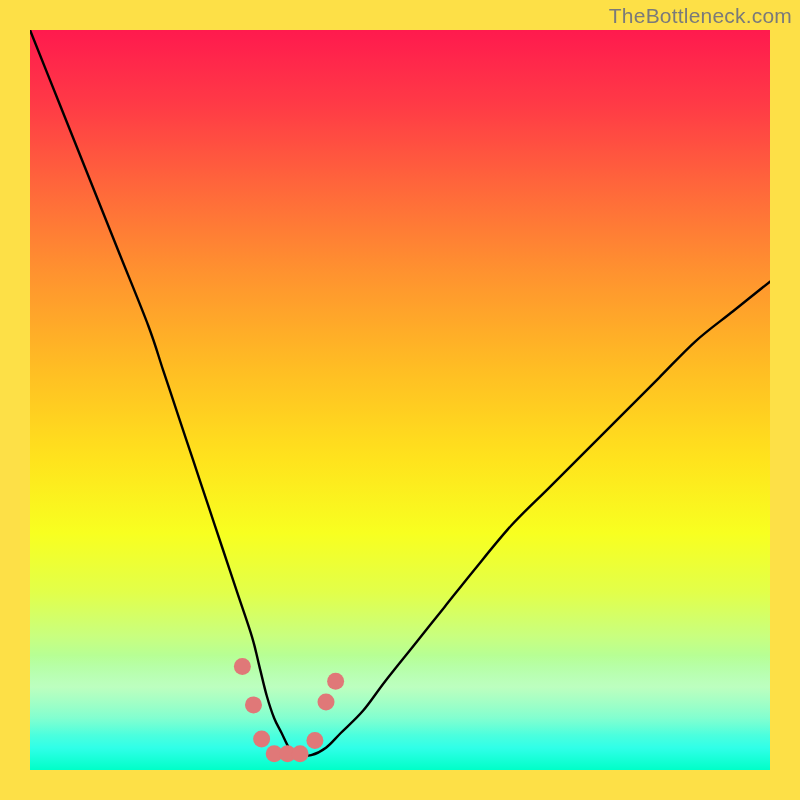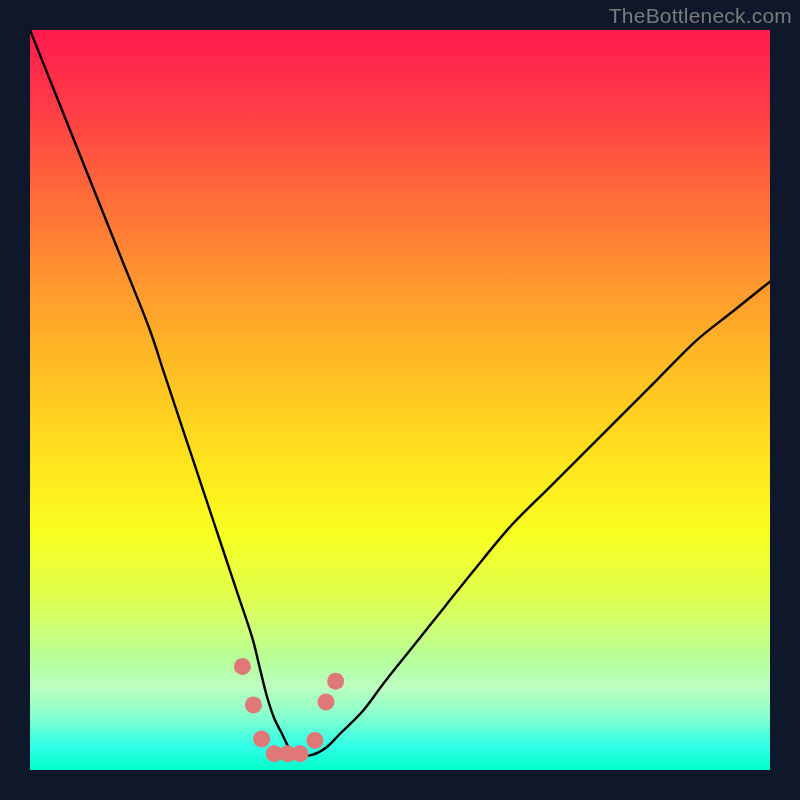--- a/index.html
+++ b/index.html
@@ -8,21 +8,21 @@
     width: 800px;
     height: 800px;
     background: #000;
     overflow: hidden;
     font-family: Arial, Helvetica, sans-serif;
   }
   .stage {
     position: relative;
     width: 800px;
     height: 800px;
-    background: #0f172a;
+    background: #fde047;
   }
   .plot-frame {
     position: absolute;
     left: 30px;
     top: 30px;
     width: 740px;
     height: 740px;
   }
   .plot-bg {
     position: absolute;

